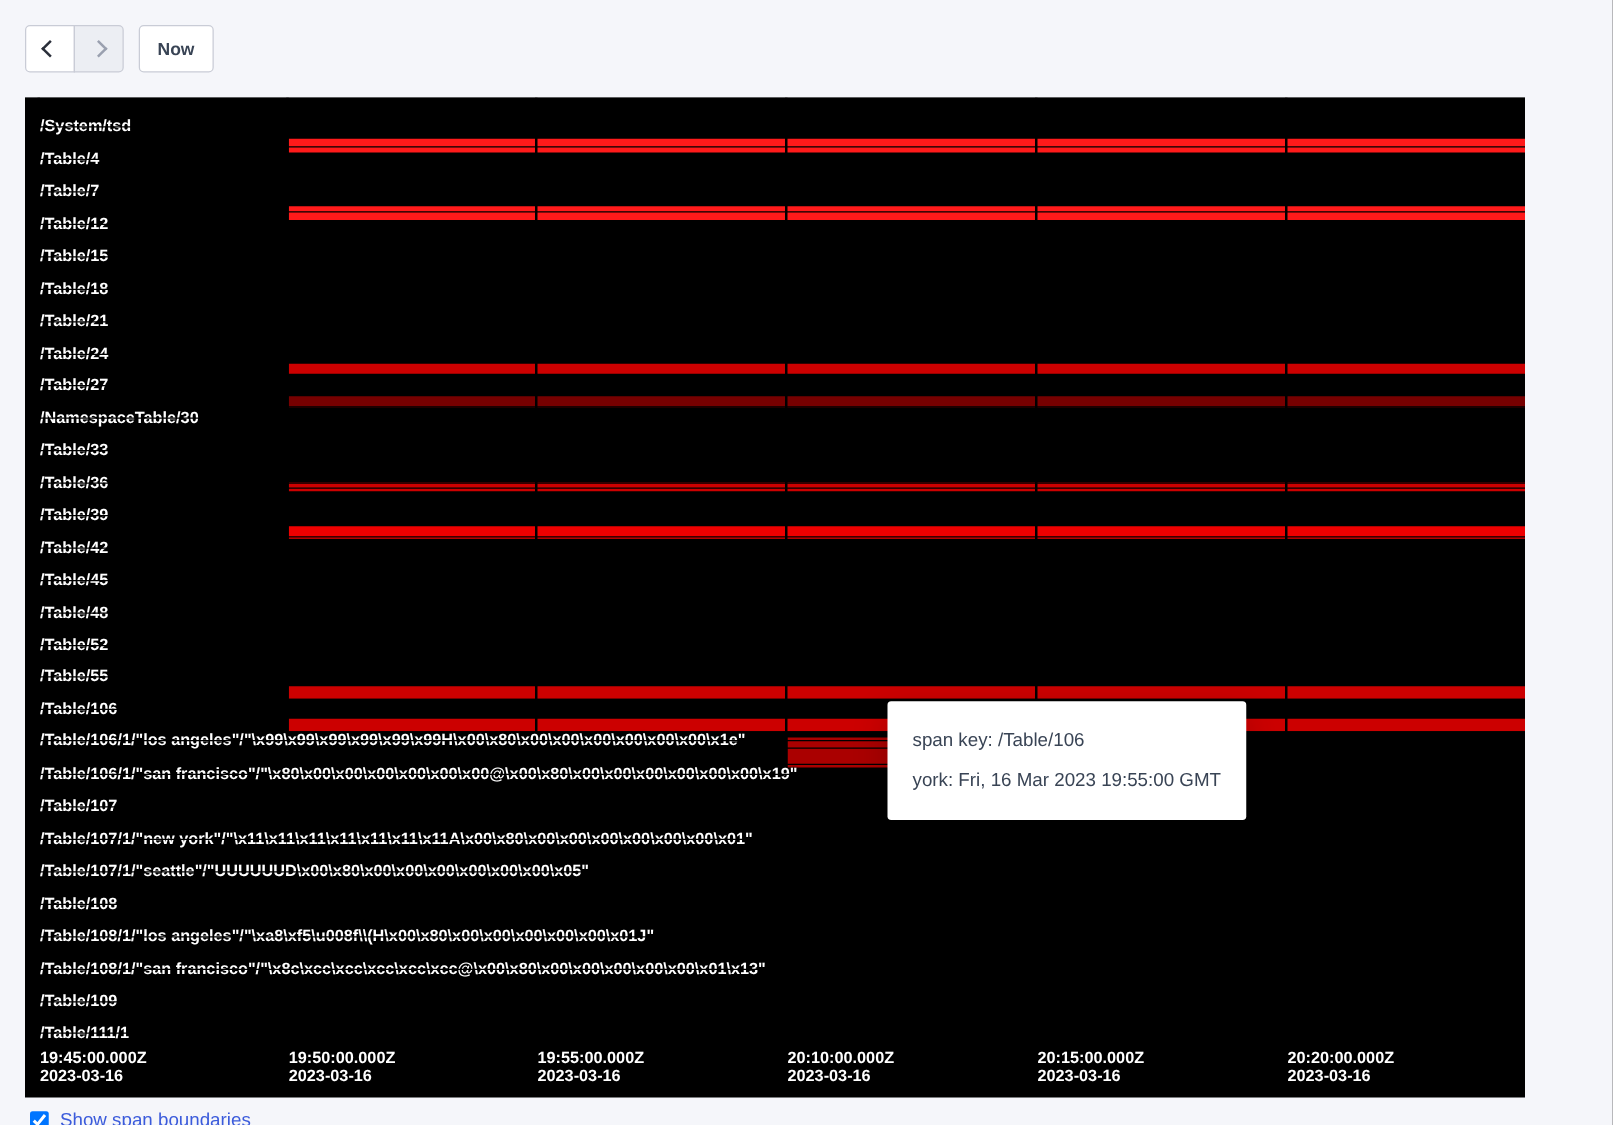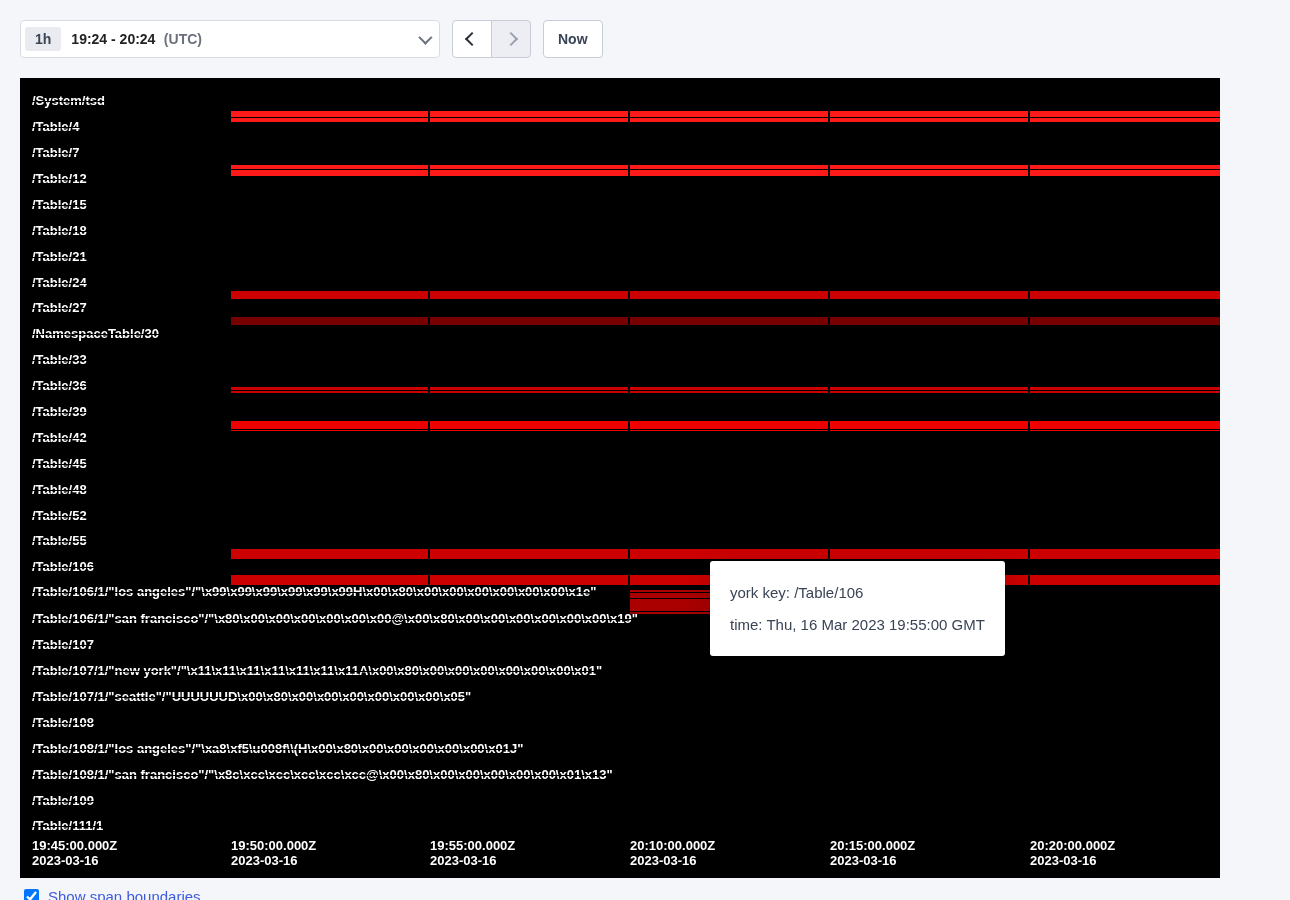--- a/index.html
+++ b/index.html
@@ -36,30 +36,20 @@
   .tooltip { position:absolute; background:#fff; box-shadow:0 8px 28px rgba(0,0,0,.18); border-radius:3px; padding:16px 20px; font-size:15px; line-height:2.1; color:#394455; }
 
   .footer { margin:8px 20px 0; display:flex; align-items:center; gap:6px; font-size:15px; }
   .footer input { width:15px; height:15px; }
   .footer label { color:#3b5bdb; }
 </style>
 </head>
 <body>
 
 <div class="toolbar">
-  <div class="time-picker">
-    <div class="time-picker-left">
-      <span class="time-pill">1h</span>
-      <span>
-        <span class="time-range">19:24 - 20:24</span>
-        <span class="time-tz">(UTC)</span>
-      </span>
-    </div>
-    <span class="caret"></span>
-  </div>
   <div class="btn-group">
     <div class="btn">
         <span class="arrow left"></span>
       </div>
     <div class="btn disabled">
         <span class="arrow right"></span>
       </div>
   </div>
   <div class="btn btn-now">
       <span>Now</span>
@@ -203,21 +193,21 @@
       <div class="xaxis">
         <div class="xtick" style="left: 12px;"><span>19:45:00.000Z</span><span class="t2">2023-03-16</span></div>
         <div class="xtick" style="left: 211px;"><span>19:50:00.000Z</span><span class="t2">2023-03-16</span></div>
         <div class="xtick" style="left: 410px;"><span>19:55:00.000Z</span><span class="t2">2023-03-16</span></div>
         <div class="xtick" style="left: 610px;"><span>20:10:00.000Z</span><span class="t2">2023-03-16</span></div>
         <div class="xtick" style="left: 810px;"><span>20:15:00.000Z</span><span class="t2">2023-03-16</span></div>
         <div class="xtick" style="left: 1010px;"><span>20:20:00.000Z</span><span class="t2">2023-03-16</span></div>
       </div>
     </div>
   <div class="tooltip" id="tooltip" style="left: 690px; top: 483px;">
-    <div><span>york key: </span><span>/Table/106</span></div>
-    <div><span>time: </span><span>Thu, 16 Mar 2023 19:55:00 GMT</span></div>
+    <div><span>span key: </span><span>/Table/106</span></div>
+    <div><span>york: </span><span>Fri, 16 Mar 2023 19:55:00 GMT</span></div>
   </div>
 </div>
 
 <div class="footer">
   <input type="checkbox" id="spanb" checked="" style="">
   <label for="spanb">Show span boundaries</label>
 </div>
 
 </body></html>

